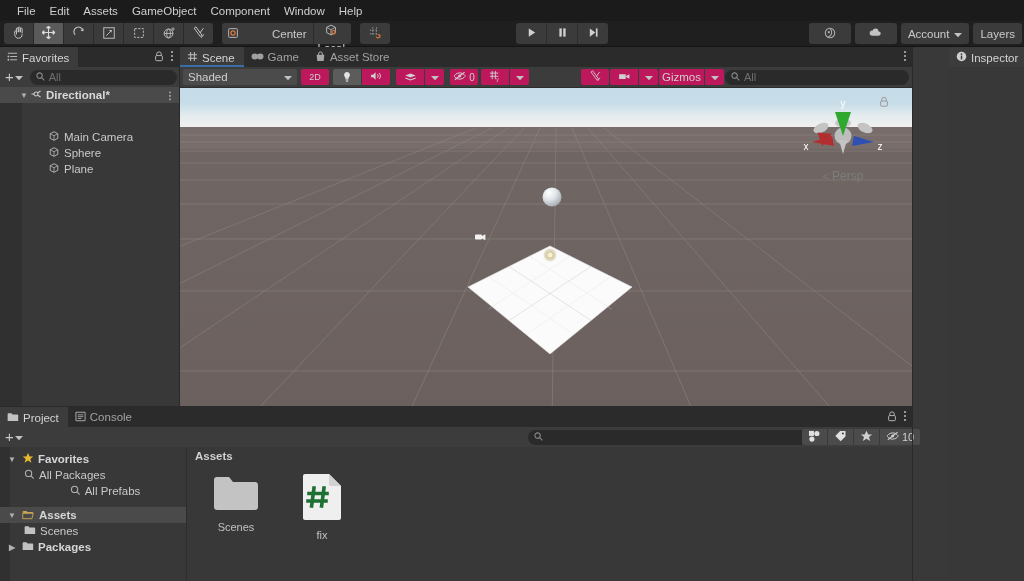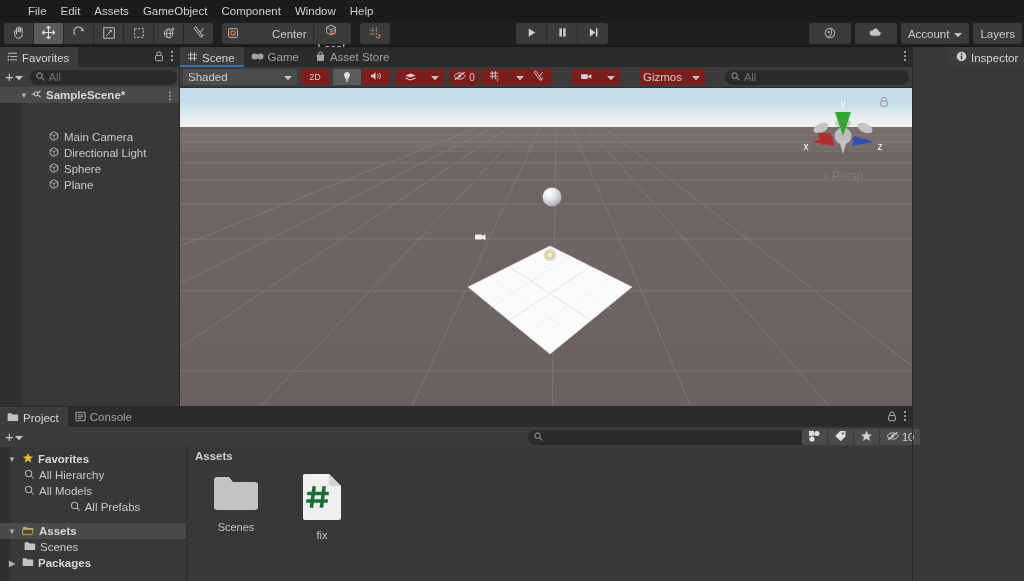--- a/index.html
+++ b/index.html
@@ -24,21 +24,21 @@
   }
 
   
   .menubar {
     position: absolute;
     left: 0; top: 0;
     width: 1024px; height: 21px;
     background: #1b1b1b;
     display: flex;
     align-items: center;
-    padding-left: 21px;
+    padding-left: 10px;
     box-sizing: border-box;
   }
   .menubar .mitem {
     padding: 2px 7px;
     font-size: 11.5px;
     color: #cfcfcf;
     white-space: nowrap;
     cursor: default;
   }
 
@@ -236,32 +236,32 @@
     width: 104px; height: 16px;
     background: #4b4b4b;
     border-radius: 2px;
     display: flex; align-items: center; justify-content: space-between;
     padding: 0 5px; font-size: 11.5px; color: #cfcfcf;
     cursor: default;
   }
   .sgroup { display: flex; align-items: center; margin-left: 4px; }
   .sbtn {
     height: 16px; min-width: 22px;
-    background: #7f1d1d;
+    background: #be185d;
     border-right: 1px solid #3a3a3a;
     display: flex; align-items: center; justify-content: center;
     color: #cfcfcf; font-size: 10px; cursor: default;
     padding: 0 3px;
   }
   .sbtn.first { border-radius: 2px 0 0 2px; }
   .sbtn.last { border-radius: 0 2px 2px 0; border-right: none; }
   .sbtn.single { border-radius: 2px; border-right: none; }
   .sbtn.on { background: #5c5c5c; }
   .sep { width: 6px; }
-  .s-right { position: absolute; right: 4px; display: flex; align-items: center; gap: 20px; }
+  .s-right { position: absolute; right: 4px; display: flex; align-items: center; gap: 1px; }
   .s-search {
     width: 172px; height: 15px; background: #2a2a2a; border-radius: 8px;
     display: flex; align-items: center; padding: 0 6px; gap: 4px;
     color: #6f6f6f; font-size: 11px;
   }
   .viewport { position: relative; width: 733px; height: 340px; overflow: hidden; background: #6b625f; }
 
   
   #project { left: 0; top: 407px; width: 913px; height: 174px; background: #383838; }
   .p-toolbar {
@@ -541,40 +541,31 @@
     <div class="h-body">
       <div class="leftstrip"></div>
       <div class="hrow scene" style="padding-left:18px;">
         <span class="tri">▼</span>
         <span style="margin-right:4px;">
           <svg width="12" height="12" viewBox="0 0 13 13">
               <circle cx="6.5" cy="6.5" r="2.1" fill="none" stroke="#c8c8c8" stroke-width="1.2"></circle>
               <path d="M8.4 5.2l3-2M8.4 7.8l3 2M4.6 6.5h-3" stroke="#c8c8c8" stroke-width="1.2"></path>
             </svg>
         </span>
-        <span>SampleScene*</span>
+        <span>Directional*</span>
         <span class="dots">⋮</span>
       </div>
       <div class="hrow" style="padding-left:48px;margin-top:26px;">
         <span style="margin-right:4px;">
           <svg width="12" height="12" viewBox="0 0 13 13">
               <path d="M2.4 4l4.1-2.2L10.6 4v5L6.5 11.2 2.4 9z" fill="none" stroke="#b9b9b9" stroke-width="1"></path>
               <path d="M2.4 4l4.1 2.2L10.6 4M6.5 6.2v5" fill="none" stroke="#b9b9b9" stroke-width=".8"></path>
             </svg>
         </span>
         <span>Main Camera</span>
-      </div>
-      <div class="hrow" style="padding-left:48px;">
-        <span style="margin-right:4px;">
-          <svg width="12" height="12" viewBox="0 0 13 13">
-              <path d="M2.4 4l4.1-2.2L10.6 4v5L6.5 11.2 2.4 9z" fill="none" stroke="#b9b9b9" stroke-width="1"></path>
-              <path d="M2.4 4l4.1 2.2L10.6 4M6.5 6.2v5" fill="none" stroke="#b9b9b9" stroke-width=".8"></path>
-            </svg>
-        </span>
-        <span>Directional Light</span>
       </div>
       <div class="hrow" style="padding-left:48px;">
         <span style="margin-right:4px;">
           <svg width="12" height="12" viewBox="0 0 13 13">
               <path d="M2.4 4l4.1-2.2L10.6 4v5L6.5 11.2 2.4 9z" fill="none" stroke="#b9b9b9" stroke-width="1"></path>
               <path d="M2.4 4l4.1 2.2L10.6 4M6.5 6.2v5" fill="none" stroke="#b9b9b9" stroke-width=".8"></path>
             </svg>
         </span>
         <span>Sphere</span>
       </div>
@@ -983,30 +974,21 @@
           </span>
           <span>Favorites</span>
         </div>
         <div class="prow" style="padding-left:24px;">
           <span>
             <svg width="11" height="11" viewBox="0 0 12 12">
                 <circle cx="5" cy="4.8" r="3.4" fill="none" stroke="#b0b0b0" stroke-width="1.2"></circle>
                 <path d="M7.5 7.3l3 3.2" stroke="#b0b0b0" stroke-width="1.2"></path>
               </svg>
           </span>
-          <span>All Hierarchy</span>
-        </div>
-        <div class="prow" style="padding-left:24px;">
-          <span>
-            <svg width="11" height="11" viewBox="0 0 12 12">
-                <circle cx="5" cy="4.8" r="3.4" fill="none" stroke="#b0b0b0" stroke-width="1.2"></circle>
-                <path d="M7.5 7.3l3 3.2" stroke="#b0b0b0" stroke-width="1.2"></path>
-              </svg>
-          </span>
-          <span>All Models</span>
+          <span>All Packages</span>
         </div>
         <div class="prow" style="padding-left:24px;justify-content:center;">
           <span>
             <svg width="11" height="11" viewBox="0 0 12 12">
                 <circle cx="5" cy="4.8" r="3.4" fill="none" stroke="#b0b0b0" stroke-width="1.2"></circle>
                 <path d="M7.5 7.3l3 3.2" stroke="#b0b0b0" stroke-width="1.2"></path>
               </svg>
           </span>
           <span>All Prefabs</span>
         </div>

